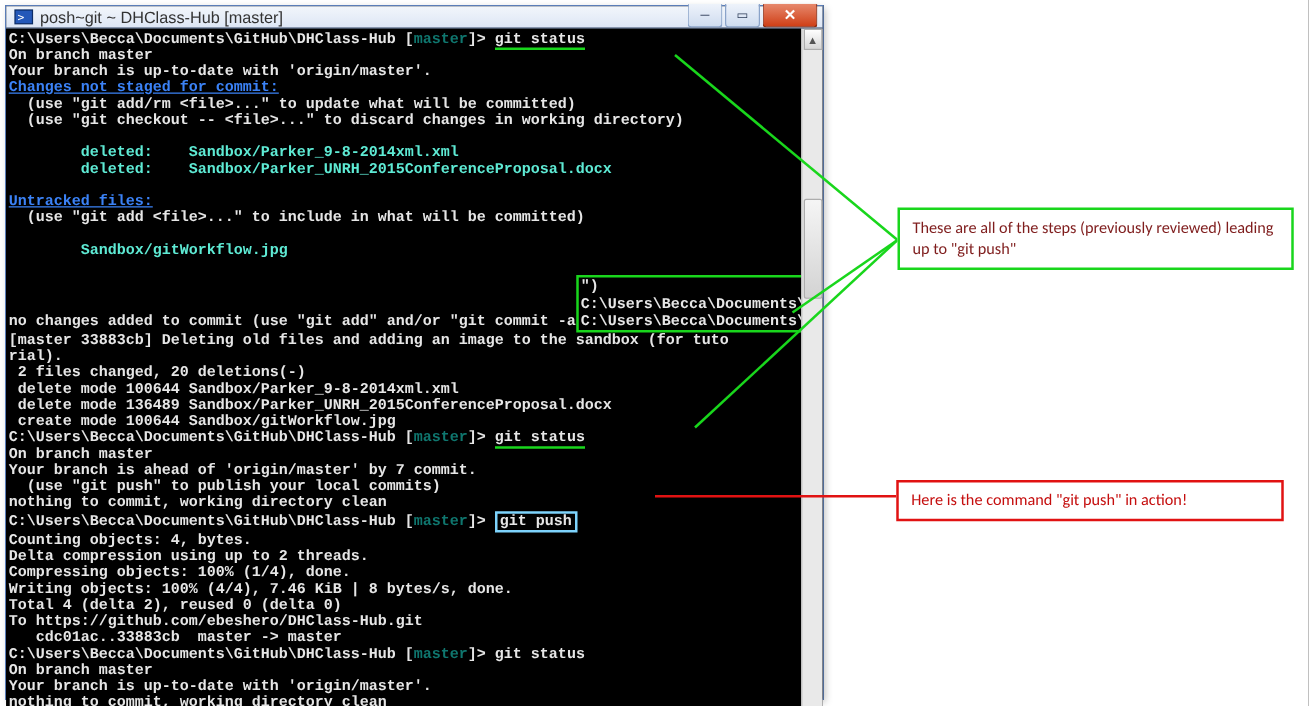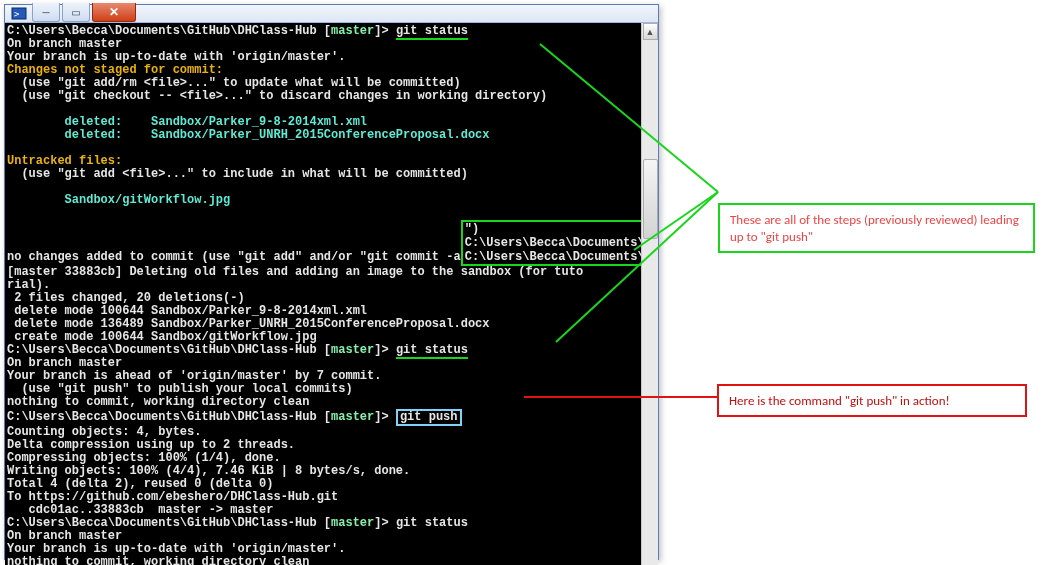--- a/index.html
+++ b/index.html
@@ -100,55 +100,56 @@
     position: absolute;
     left: 1px;
     width: 15px;
     top: 136px;
     height: 80px;
     background: linear-gradient(#f5f5f5,#d3d3d3);
     border: 1px solid #adadad;
     border-radius: 2px;
   }
   
-  .cyan { color: #86efac; }
+  .cyan { color: #0f766e; }
   .darkred { color: #5eead4; }
-  .uwhite { color:#eab308; }
+  .uwhite { color:#3b82f6; text-decoration: underline; }
 
   
   .hlg1 { border-bottom: 2px solid #19d61c; }
   .boxg { border: 2px solid #19d61c; padding: 0 2px; display:inline-block; line-height:14px;}
   .boxr { border: 2px solid #7dd3fc; padding: 0 2px; display:inline-block;}
 
   
   .anno-box {
     position: absolute;
     border: 2px solid;
     padding: 6px 10px;
     font-family: Calibri, sans-serif;
     font-size: 13px;
     line-height: 17px;
     background: #fff;
   }
-  .anno-green { border-color: #19d61c; color:#ef4444;margin-top:37px; }
+  .anno-green { border-color: #19d61c; color:#7f1d1d; }
   .anno-red   { border-color: #e11212; color:#c50e0e; }
 
   svg.conn { position:absolute; pointer-events:none; }
 </style>
 </head>
 <body>
 
 <div class="window">
   <div class="titlebar">
     <span class="icon">
       <svg width="16" height="16" viewBox="0 0 16 16">
           <rect x="1" y="2" width="14" height="11" fill="#2458b9" stroke="#0b2b66"></rect>
           <text x="3" y="11" fill="#fff" font-size="9" font-family="monospace">&gt;</text>
         </svg>
     </span>
+    <span class="title">posh~git ~ DHClass-Hub [master]</span>
     <div class="win-btns">
       <div class="win-btn">─</div>
       <div class="win-btn">▭</div>
       <div class="win-btn close">✕</div>
     </div>
   </div>
   <div class="term-wrap">
     <div class="terminal"><span>C:\Users\Becca\Documents\GitHub\DHClass-Hub [</span><span class="cyan">master</span><span>]&gt; </span><span class="hlg1">git status</span>
 <span>On branch master</span>
 <span>Your branch is up-to-date with 'origin/master'.</span>

